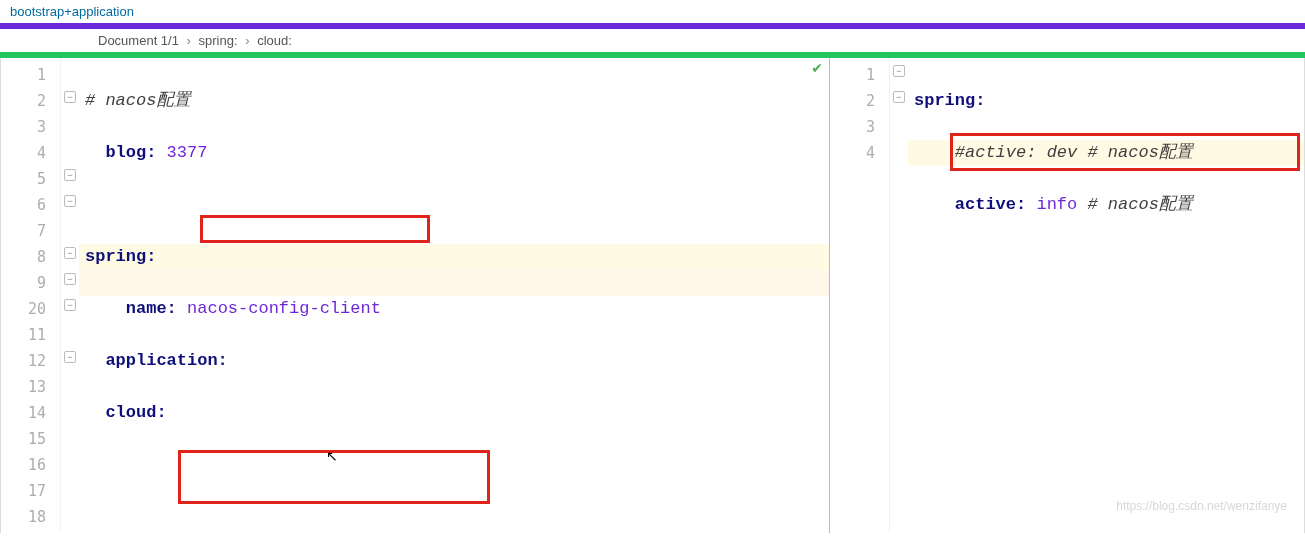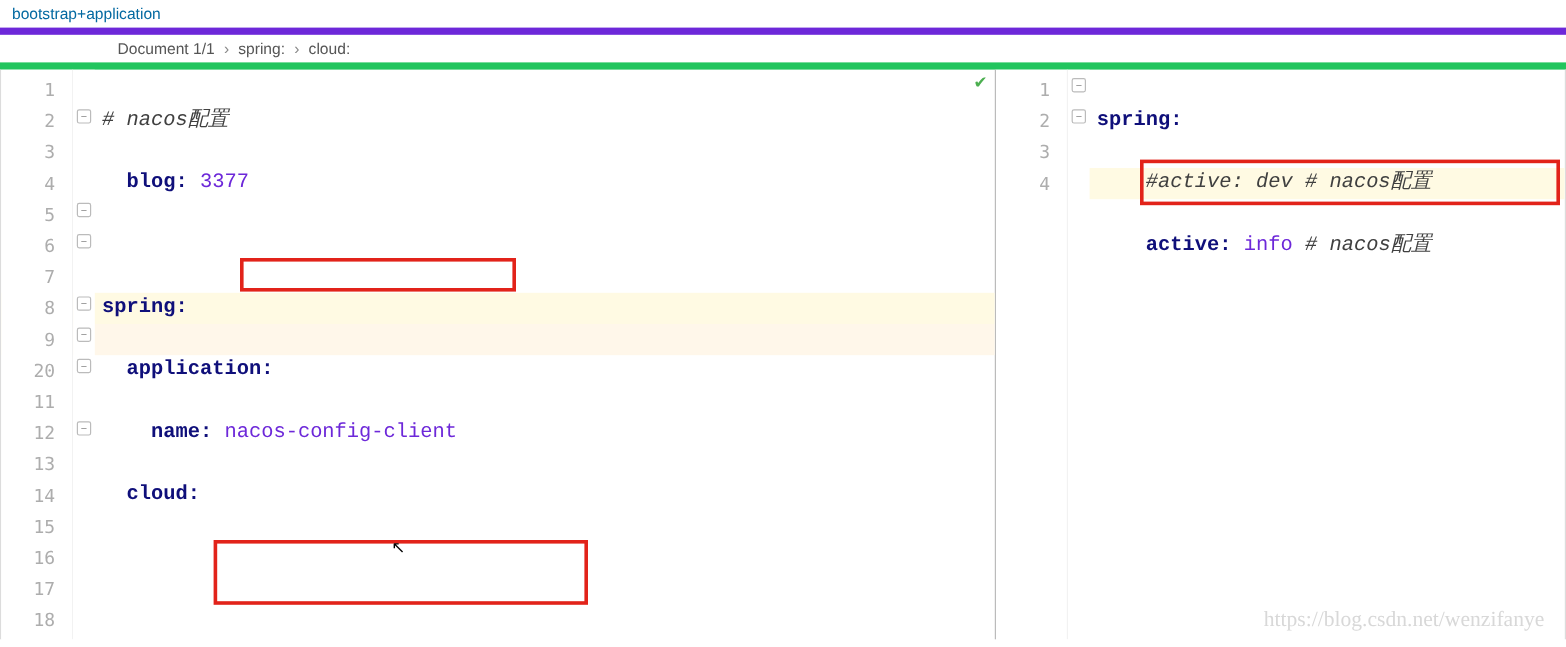--- a/index.html
+++ b/index.html
@@ -17,21 +17,21 @@
   .fold{position:absolute;left:3px;width:12px;height:12px;border:1px solid #bbb;background:#fff;font-size:9px;text-align:center;line-height:10px;color:#888;border-radius:2px}
   .code{flex:1;padding:4px 0 0 4px;font-family:Consolas,Menlo,"Courier New",monospace;font-size:17px;line-height:26px;white-space:pre;position:relative}
   .pane-inner{display:flex;height:100%}
   .hl-line{position:absolute;left:0;right:0;height:26px;background:#fffae3;z-index:0}
   .code .ln{position:relative;z-index:1;padding-left:2px}
   .c-comment{color:#404040;font-style:italic}
   .c-key{color:#0f0f7a;font-weight:bold}
   .c-val{color:#6d28d9}
   .redbox{position:absolute;border:3px solid #e2231a;z-index:3;pointer-events:none}
   .check{position:absolute;right:6px;top:2px;color:#4caf50;font-size:14px;z-index:4}
-  .watermark{position:absolute;right:18px;bottom:6px;color:#d8d8d8;font-size:18px;font-family:Liberation Serif, serif}
+  .watermark{position:absolute;right:18px;bottom:20px;color:#d8d8d8;font-size:12px;font-family:Liberation Sans, sans-serif}
   .cursor{position:absolute;z-index:4;font-size:14px;color:#000}
 </style>
 </head>
 <body>
 
 <div class="header">bootstrap+application</div>
 
 <div class="breadcrumb">
   <span class="bc">Document 1/1</span>
   <span>›</span>
@@ -76,22 +76,22 @@
         <div class="fold" style="top:189px">−</div>
         <div class="fold" style="top:215px">−</div>
         <div class="fold" style="top:241px">−</div>
         <div class="fold" style="top:293px">−</div>
       </div>
       <div class="code">
 <div class="ln"><span class="c-comment"># nacos配置</span></div>
 <div class="ln">  <span class="c-key">blog:</span><span class="c-val"> 3377</span></div>
 <div class="ln"> </div>
 <div class="ln"><span class="c-key">spring:</span></div>
+<div class="ln">    <span class="c-key">name:</span><span class="c-val"> nacos-config-client</span></div>
 <div class="ln">  <span class="c-key">application:</span></div>
-<div class="ln">    <span class="c-key">name:</span><span class="c-val"> nacos-config-client</span></div>
 <div class="ln">  <span class="c-key">cloud:</span></div>
 
 
 
 
 
 
 
 
 

